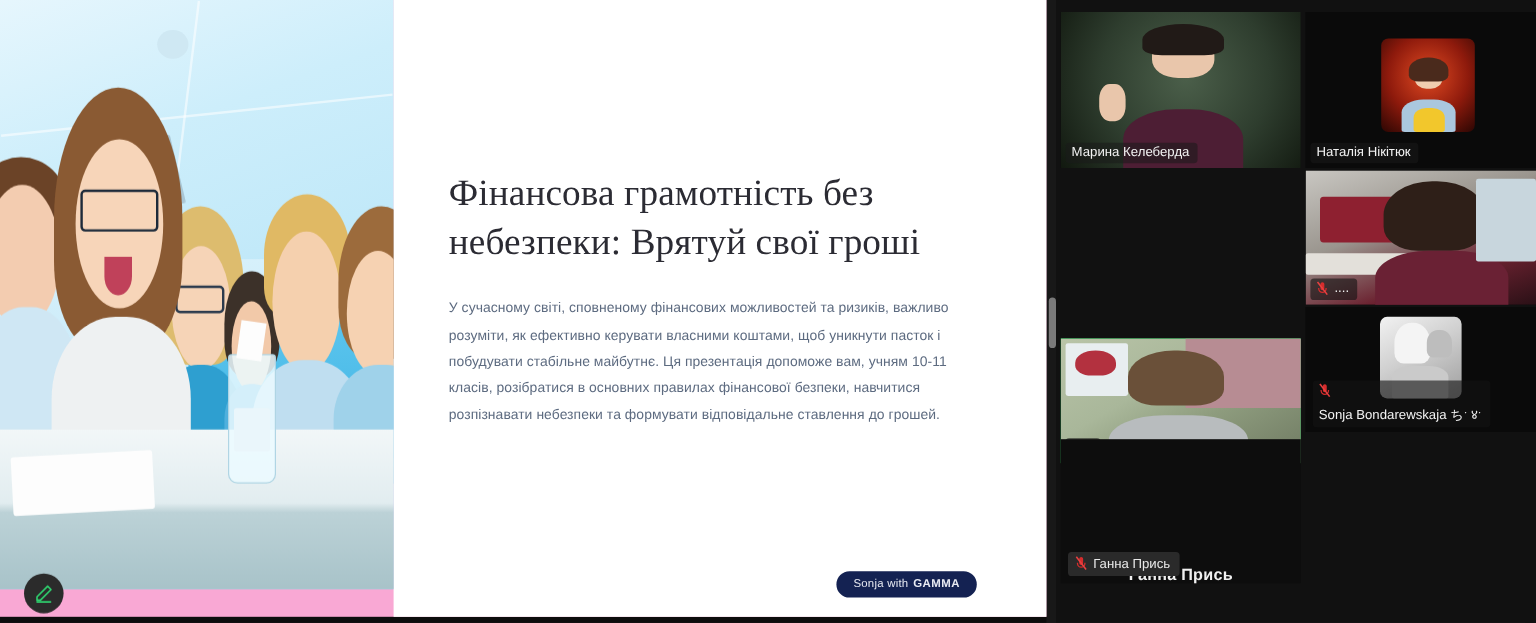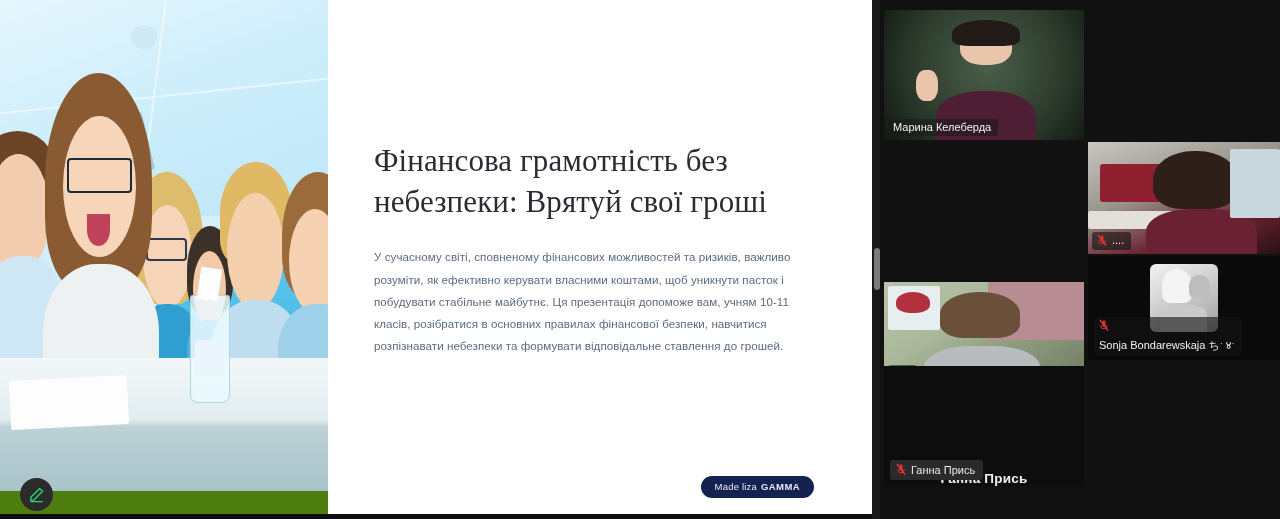--- a/index.html
+++ b/index.html
@@ -14,21 +14,21 @@
 
   
   .share-stage {
     position: absolute; left: 0; top: 0;
     width: 872px; height: 519px;
     background: #0d0d0d;
   }
   .slide {
     position: absolute; left: 0; top: 0;
     width: 872px; height: 514px;
-    background: #4d7c0f;
+    background: #f9a8d4;
     display: flex;
   }
   
   .slide-art {
     position: relative;
     width: 328px; height: 491px;
     overflow: hidden;
     background: linear-gradient(#bfe6f5, #9cd8ef);
     flex: 0 0 328px;
   }
@@ -280,21 +280,21 @@
         <div class="art-jar">
           <div class="art-jar-label"></div>
         </div>
       </div>
 
       <div class="slide-text">
         <h1 class="slide-title">Фінансова грамотність без небезпеки: Врятуй свої гроші</h1>
         <p class="slide-body">У сучасному світі, сповненому фінансових можливостей та ризиків, важливо розуміти, як ефективно керувати власними коштами, щоб уникнути пасток і побудувати стабільне майбутнє. Ця презентація допоможе вам, учням 10-11 класів, розібратися в основних правилах фінансової безпеки, навчитися розпізнавати небезпеки та формувати відповідальне ставлення до грошей.</p>
 
         <div class="gamma-badge">
-          <span>Made liza</span>
+          <span>Sonja with</span>
           <b>GAMMA</b>
         </div>
       </div>
     </div>
 
     <button class="annotate-btn">
       <svg width="17" height="17" viewBox="0 0 24 24" fill="none" stroke="#2fd36f" stroke-width="1.9" stroke-linecap="round" stroke-linejoin="round">
         <path d="M16.5 3.5l4 4L8 20H4v-4L16.5 3.5z"></path>
         <path d="M4 22h16"></path>
       </svg>
@@ -310,20 +310,32 @@
         <div class="silhouette" style="left:38%; top:14%; width:26%; height:28%; background:#e9c6ab;"></div>
         <div class="silhouette" style="left:34%; top:8%; width:34%; height:20%; background:#211a17; border-radius:50% 50% 24% 24%;"></div>
         <div class="silhouette" style="left:26%; bottom:-6%; width:50%; height:44%; background:#4d1e34; border-radius:44% 44% 8% 8%;"></div>
         <div class="silhouette" style="left:16%; top:46%; width:11%; height:24%; background:#e9c6ab; border-radius:40%;"></div>
       </div>
       <div class="namechip plain">
         <span>Марина Келеберда</span>
       </div>
     </div>
 
+    <div class="tile" style="left:208px; top:10px; width:192px; height:130px;">
+      <div class="tile-video" style="background:#0a0a0a;"></div>
+      <div class="avatar-pic ava-nikityuk" style="left:63px; top:22px; width:78px; height:78px;">
+        <div class="silhouette" style="left:36%; top:28%; width:30%; height:26%; background:#f0cdb0;"></div>
+        <div class="silhouette" style="left:30%; top:20%; width:42%; height:26%; background:#4a2a1c; border-radius:50% 50% 26% 26%;"></div>
+        <div class="silhouette" style="left:22%; bottom:0; width:58%; height:34%; background:#aac7de; border-radius:40% 40% 6% 6%;"></div>
+        <div class="silhouette" style="left:34%; bottom:0; width:34%; height:26%; background:#f2c72c; border-radius:40% 40% 10% 10%;"></div>
+      </div>
+      <div class="namechip plain">
+        <span>Наталія Нікітюк</span>
+      </div>
+    </div>
 
 
     <div class="tile" style="left:208px; top:142px; width:192px; height:112px;">
       <div class="tile-video vid-unknown">
         <div class="silhouette" style="left:6%; top:20%; width:34%; height:34%; background:#8e2030; border-radius:3px;"></div>
         <div class="silhouette" style="left:0; bottom:22%; width:62%; height:16%; background:#e3e0da; border-radius:2px;"></div>
         <div class="silhouette" style="left:40%; top:16%; width:30%; height:40%; background:#e7c3a6;"></div>
         <div class="silhouette" style="left:34%; top:8%; width:44%; height:52%; background:#2e1f18; border-radius:48% 48% 34% 34%;"></div>
         <div class="silhouette" style="left:30%; bottom:-10%; width:58%; height:50%; background:#6a2134; border-radius:40% 40% 6% 6%;"></div>
         <div class="silhouette" style="left:74%; top:6%; width:26%; height:62%; background:#c8d6dd; border-radius:2px;"></div>

